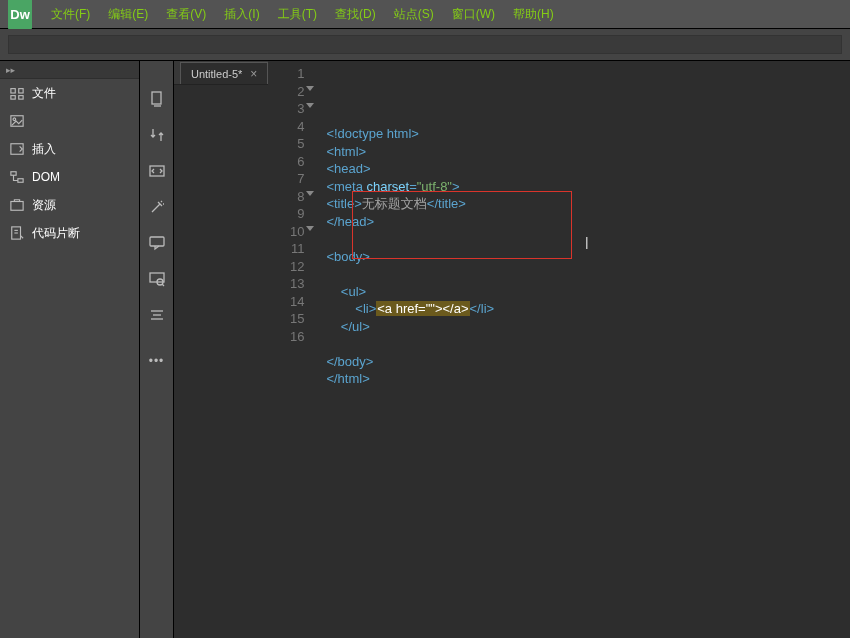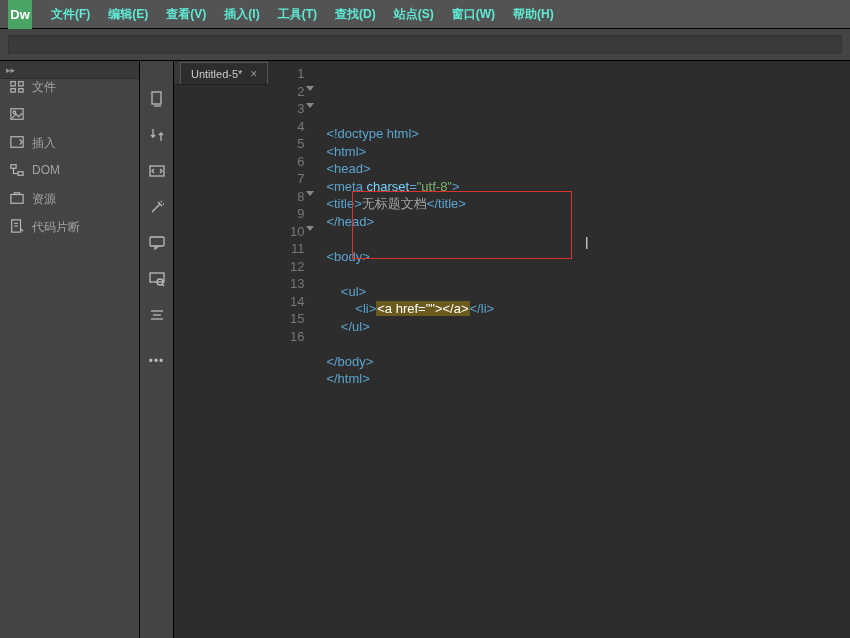--- a/index.html
+++ b/index.html
@@ -1,33 +1,33 @@
 <!DOCTYPE html>
 <html><head>
 <meta charset="utf-8">
 <style>
 * { margin:0; padding:0; box-sizing:border-box; font-family:"Microsoft YaHei",Arial,sans-serif; }
 body { width:850px; height:638px; background:#2a2a2a; overflow:hidden; color:#ccc; font-size:12px; }
 
 
 .menubar { height:29px; background:#535353; display:flex; align-items:center; padding:0 8px; border-bottom:1px solid #000; }
 .logo { width:24px; height:32px; background:#4aa564; color:#fff; font-weight:bold; font-size:13px; display:flex; align-items:center; justify-content:center; margin-right:10px; border-radius:2px; }
-.menu-item { padding:0 9px; color:#5eead4; cursor:pointer;font-weight:bold; }
+.menu-item { padding:0 9px; color:#84cc16; cursor:pointer; }
 
 
 .subbar { height:32px; background:#444; border-bottom:1px solid #000; position:relative; }
 .subbar-inner { position:absolute; left:8px; right:8px; top:6px; bottom:6px; border:1px solid #333; background:#3a3a3a; }
 
 
 .main { display:flex; height:calc(100% - 61px); }
 
 
 .left-panel { width:140px; background:#444; border-right:1px solid #000; }
 .panel-collapse { height:18px; background:#383838; color:#999; font-size:9px; padding-left:6px; line-height:18px; border-bottom:1px solid #2e2e2e; }
-.panel-item { display:flex; height:28px; padding:0 10px; color:#a3a3a3; cursor:pointer; gap:8px; }
+.panel-item { display:flex; align-items:center; height:28px; padding:0 10px; color:#ffffff; cursor:pointer; gap:8px; }
 .panel-icon { width:14px; height:14px; display:flex; align-items:center; justify-content:center; }
 .panel-icon svg { width:14px; height:14px; stroke:#bbb; fill:none; stroke-width:1.3; }
 
 
 .vtoolbar { width:34px; background:#444; border-right:1px solid #000; display:flex; flex-direction:column; align-items:center; padding-top:28px; gap:16px; }
 .vtool { width:20px; height:20px; display:flex; align-items:center; justify-content:center; cursor:pointer; }
 .vtool svg { width:16px; height:16px; stroke:#bbb; fill:none; stroke-width:1.3; }
 .vtool-dots { color:#bbb; margin-top:10px; letter-spacing:1px; }
 
 

